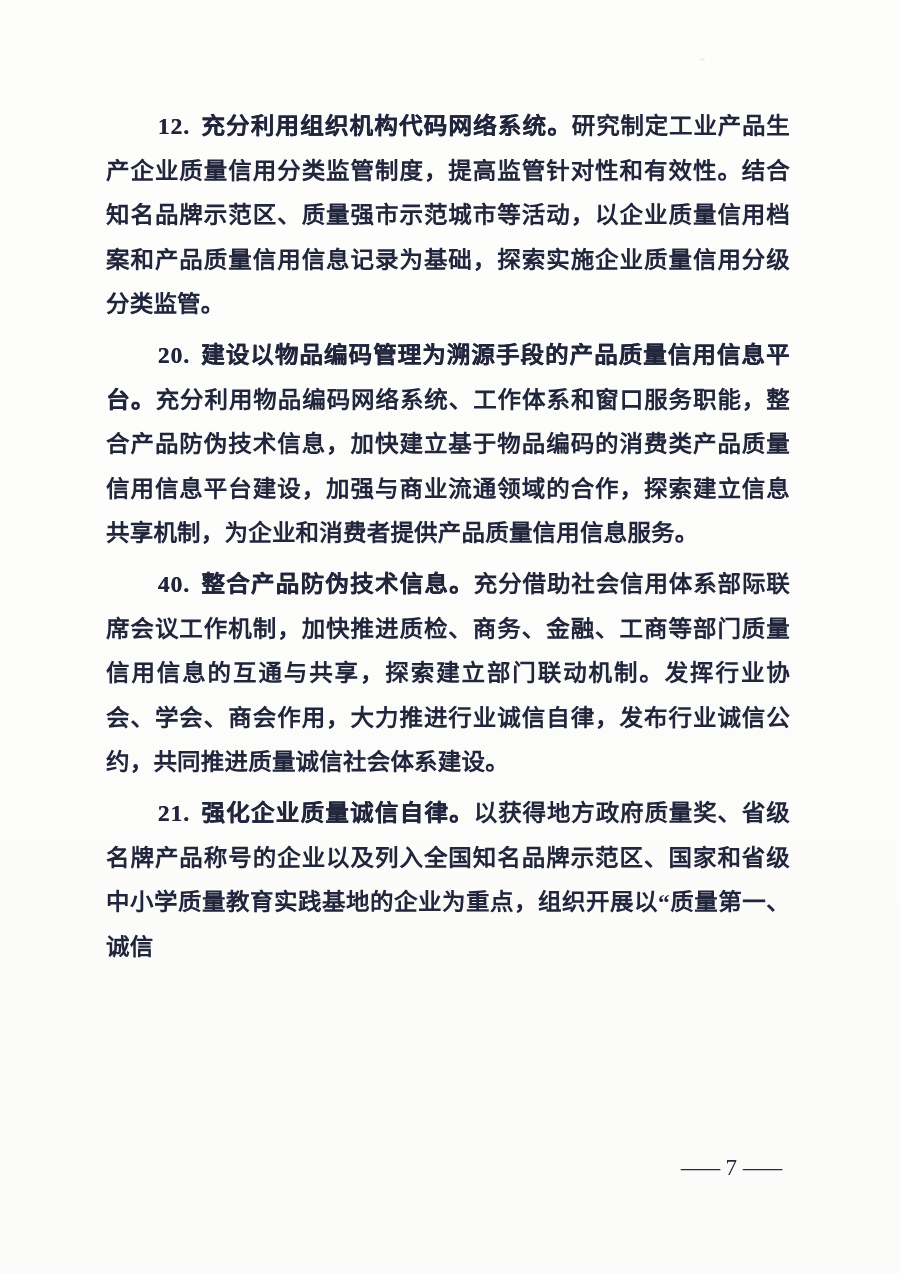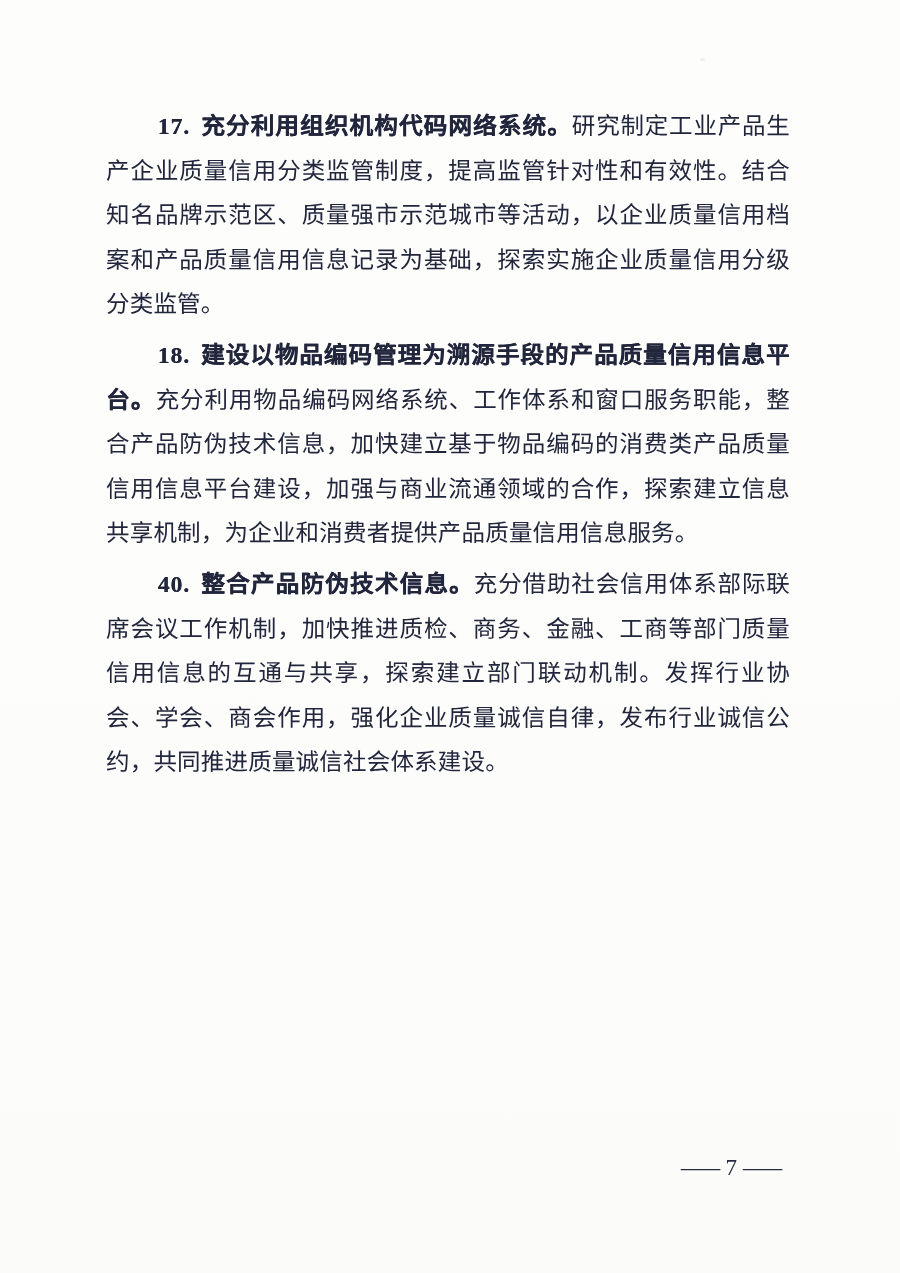--- a/index.html
+++ b/index.html
@@ -37,21 +37,21 @@
     font-weight: 900;
     letter-spacing: 0.6px;
     
     text-shadow: 0.4px 0 0 currentColor;
   }
   .para-num {
     margin-right: 0.45em;
     letter-spacing: 1px;
     font-weight: 700;
   }
-  .para-body { font-weight: 400; }
+  .para-body { font-weight: 700; }
   .footer {
     position: absolute;
     top: 1148px;
     right: 112px;
     font-size: 23px;
     line-height: 40px;
     color: #272b42;
     white-space: nowrap;
   }
   .footer-dash {
@@ -74,27 +74,28 @@
   .speck-a { width: 5px; height: 3px; left: 700px; top: 58px; }
   .speck-b { width: 4px; height: 3px; left: 660px; top: 388px; }
 </style>
 </head>
 <body>
 
 <div class="page">
 
   <div class="content">
 
-    <p class="para"><span class="para-head"><span class="para-num">17.</span><span>充分利用组织机构代码网络系统。</span></span><span class="para-body">研究制定工业产品生产企业质量信用分类监管制度，提高监管针对性和有效性。结合知名品牌示范区、质量强市示范城市等活动，以企业质量信用档案和产品质量信用信息记录为基础，探索实施企业质量信用分级分类监管。</span></p>
+    <p class="para"><span class="para-head"><span class="para-num">12.</span><span>充分利用组织机构代码网络系统。</span></span><span class="para-body">研究制定工业产品生产企业质量信用分类监管制度，提高监管针对性和有效性。结合知名品牌示范区、质量强市示范城市等活动，以企业质量信用档案和产品质量信用信息记录为基础，探索实施企业质量信用分级分类监管。</span></p>
 
 
-    <p class="para"><span class="para-head"><span class="para-num">18.</span><span>建设以物品编码管理为溯源手段的产品质量信用信息平台。</span></span><span class="para-body">充分利用物品编码网络系统、工作体系和窗口服务职能，整合产品防伪技术信息，加快建立基于物品编码的消费类产品质量信用信息平台建设，加强与商业流通领域的合作，探索建立信息共享机制，为企业和消费者提供产品质量信用信息服务。</span></p>
+    <p class="para"><span class="para-head"><span class="para-num">20.</span><span>建设以物品编码管理为溯源手段的产品质量信用信息平台。</span></span><span class="para-body">充分利用物品编码网络系统、工作体系和窗口服务职能，整合产品防伪技术信息，加快建立基于物品编码的消费类产品质量信用信息平台建设，加强与商业流通领域的合作，探索建立信息共享机制，为企业和消费者提供产品质量信用信息服务。</span></p>
 
-    <p class="para"><span class="para-head"><span class="para-num">40.</span><span>整合产品防伪技术信息。</span></span><span class="para-body">充分借助社会信用体系部际联席会议工作机制，加快推进质检、商务、金融、工商等部门质量信用信息的互通与共享，探索建立部门联动机制。发挥行业协会、学会、商会作用，强化企业质量诚信自律，发布行业诚信公约，共同推进质量诚信社会体系建设。</span></p>
+    <p class="para"><span class="para-head"><span class="para-num">40.</span><span>整合产品防伪技术信息。</span></span><span class="para-body">充分借助社会信用体系部际联席会议工作机制，加快推进质检、商务、金融、工商等部门质量信用信息的互通与共享，探索建立部门联动机制。发挥行业协会、学会、商会作用，大力推进行业诚信自律，发布行业诚信公约，共同推进质量诚信社会体系建设。</span></p>
 
+    <p class="para"><span class="para-head"><span class="para-num">21.</span><span>强化企业质量诚信自律。</span></span><span class="para-body">以获得地方政府质量奖、省级名牌产品称号的企业以及列入全国知名品牌示范区、国家和省级中小学质量教育实践基地的企业为重点，组织开展以“质量第一、诚信</span></p>
 
   </div>
 
   <div class="footer"><span class="footer-dash">—</span><span class="page-number">7</span><span class="footer-dash">—</span></div>
 
   <div class="scan-speck speck-a"></div>
   <div class="scan-speck speck-b"></div>
 
 </div>
 

